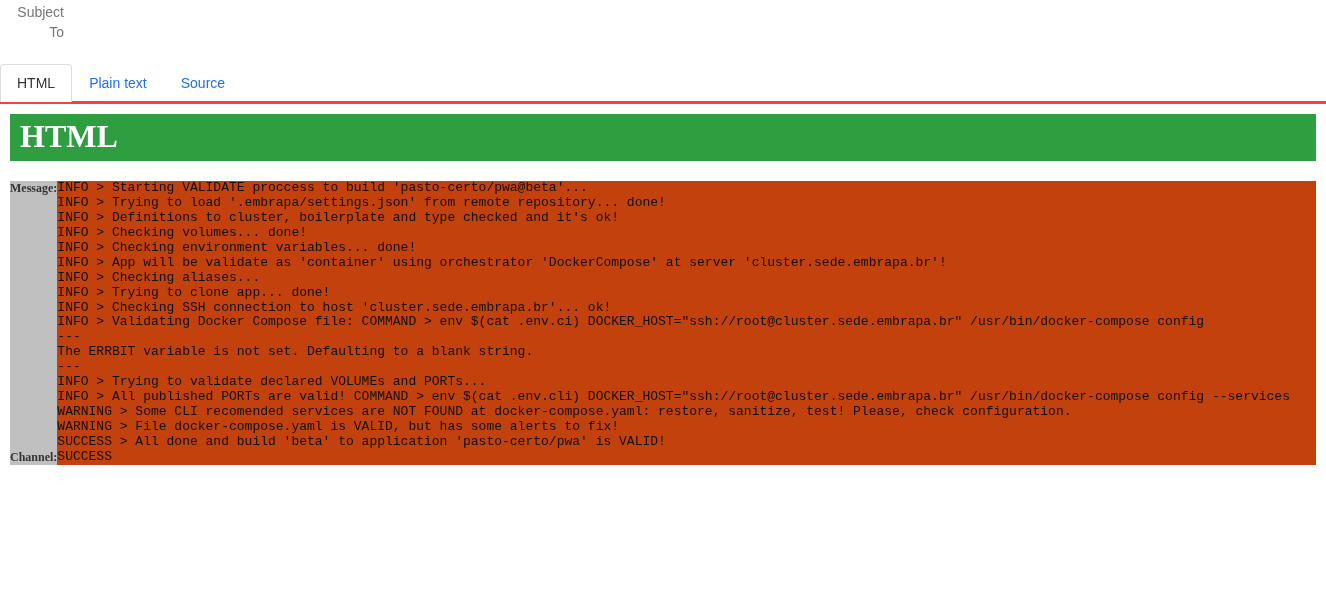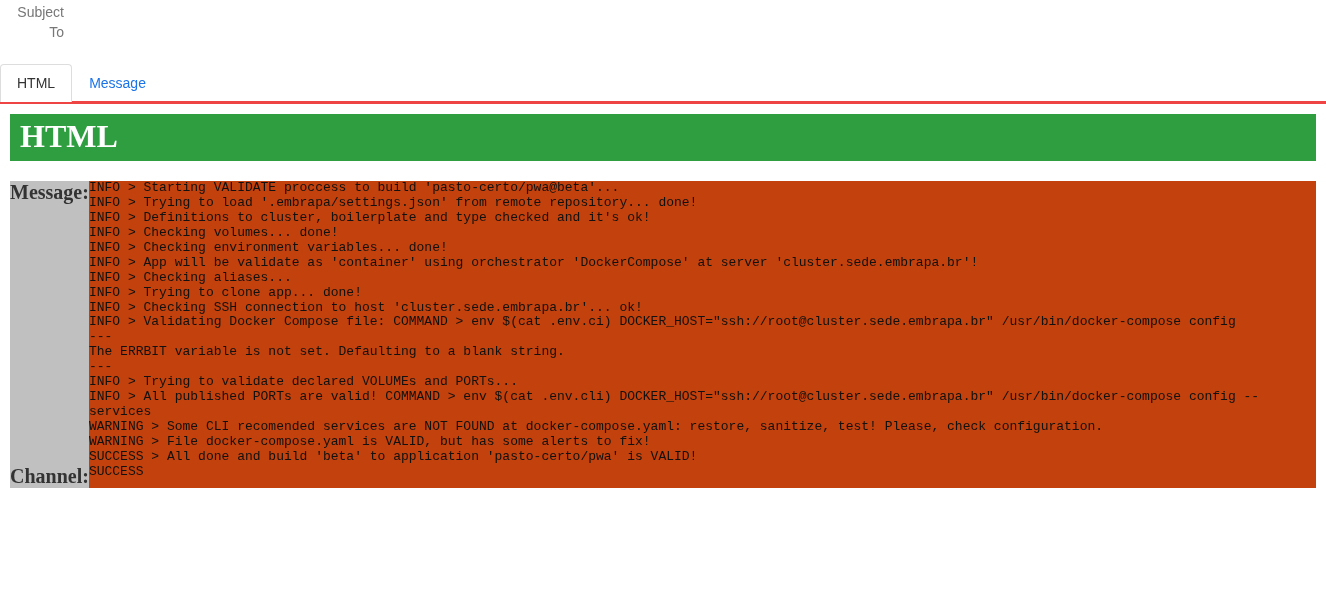--- a/index.html
+++ b/index.html
@@ -75,21 +75,21 @@
       width: 100%;
     }
     .data-table td {
       vertical-align: top;
       padding: 0;
     }
     .cell-label {
       background: #c0c0c0;
       font-family: "Times New Roman", Times, serif;
       font-weight: 700;
-      font-size: 20px;
+      font-size: 12px;
       padding: 3px 4px 28px 2px;
       white-space: nowrap;
       width: 1%;
     }
     .cell-value {
       background: #c2410c;
       font-family: "Courier New", Courier, monospace;
       font-size: 13px;
       padding: 22px 6px 12px 6px;
       white-space: pre-wrap;
@@ -104,21 +104,22 @@
   <div class="meta-row">
     <div class="meta-label">Subject</div>
   </div>
   <div class="meta-row">
     <div class="meta-label">To</div>
   </div>
 </div>
 
 <div class="tabs">
   <div class="tab active">HTML</div>
-  <div class="tab">Message</div>
+  <div class="tab">Plain text</div>
+  <div class="tab">Source</div>
 </div>
 
 <div class="content">
   <div class="info-banner">HTML</div>
 
   <table class="data-table">
     <tbody>
         <tr>
       <td class="cell-label">Message:</td>
       <td class="cell-value">INFO &gt; Starting VALIDATE proccess to build 'pasto-certo/pwa@beta'...

